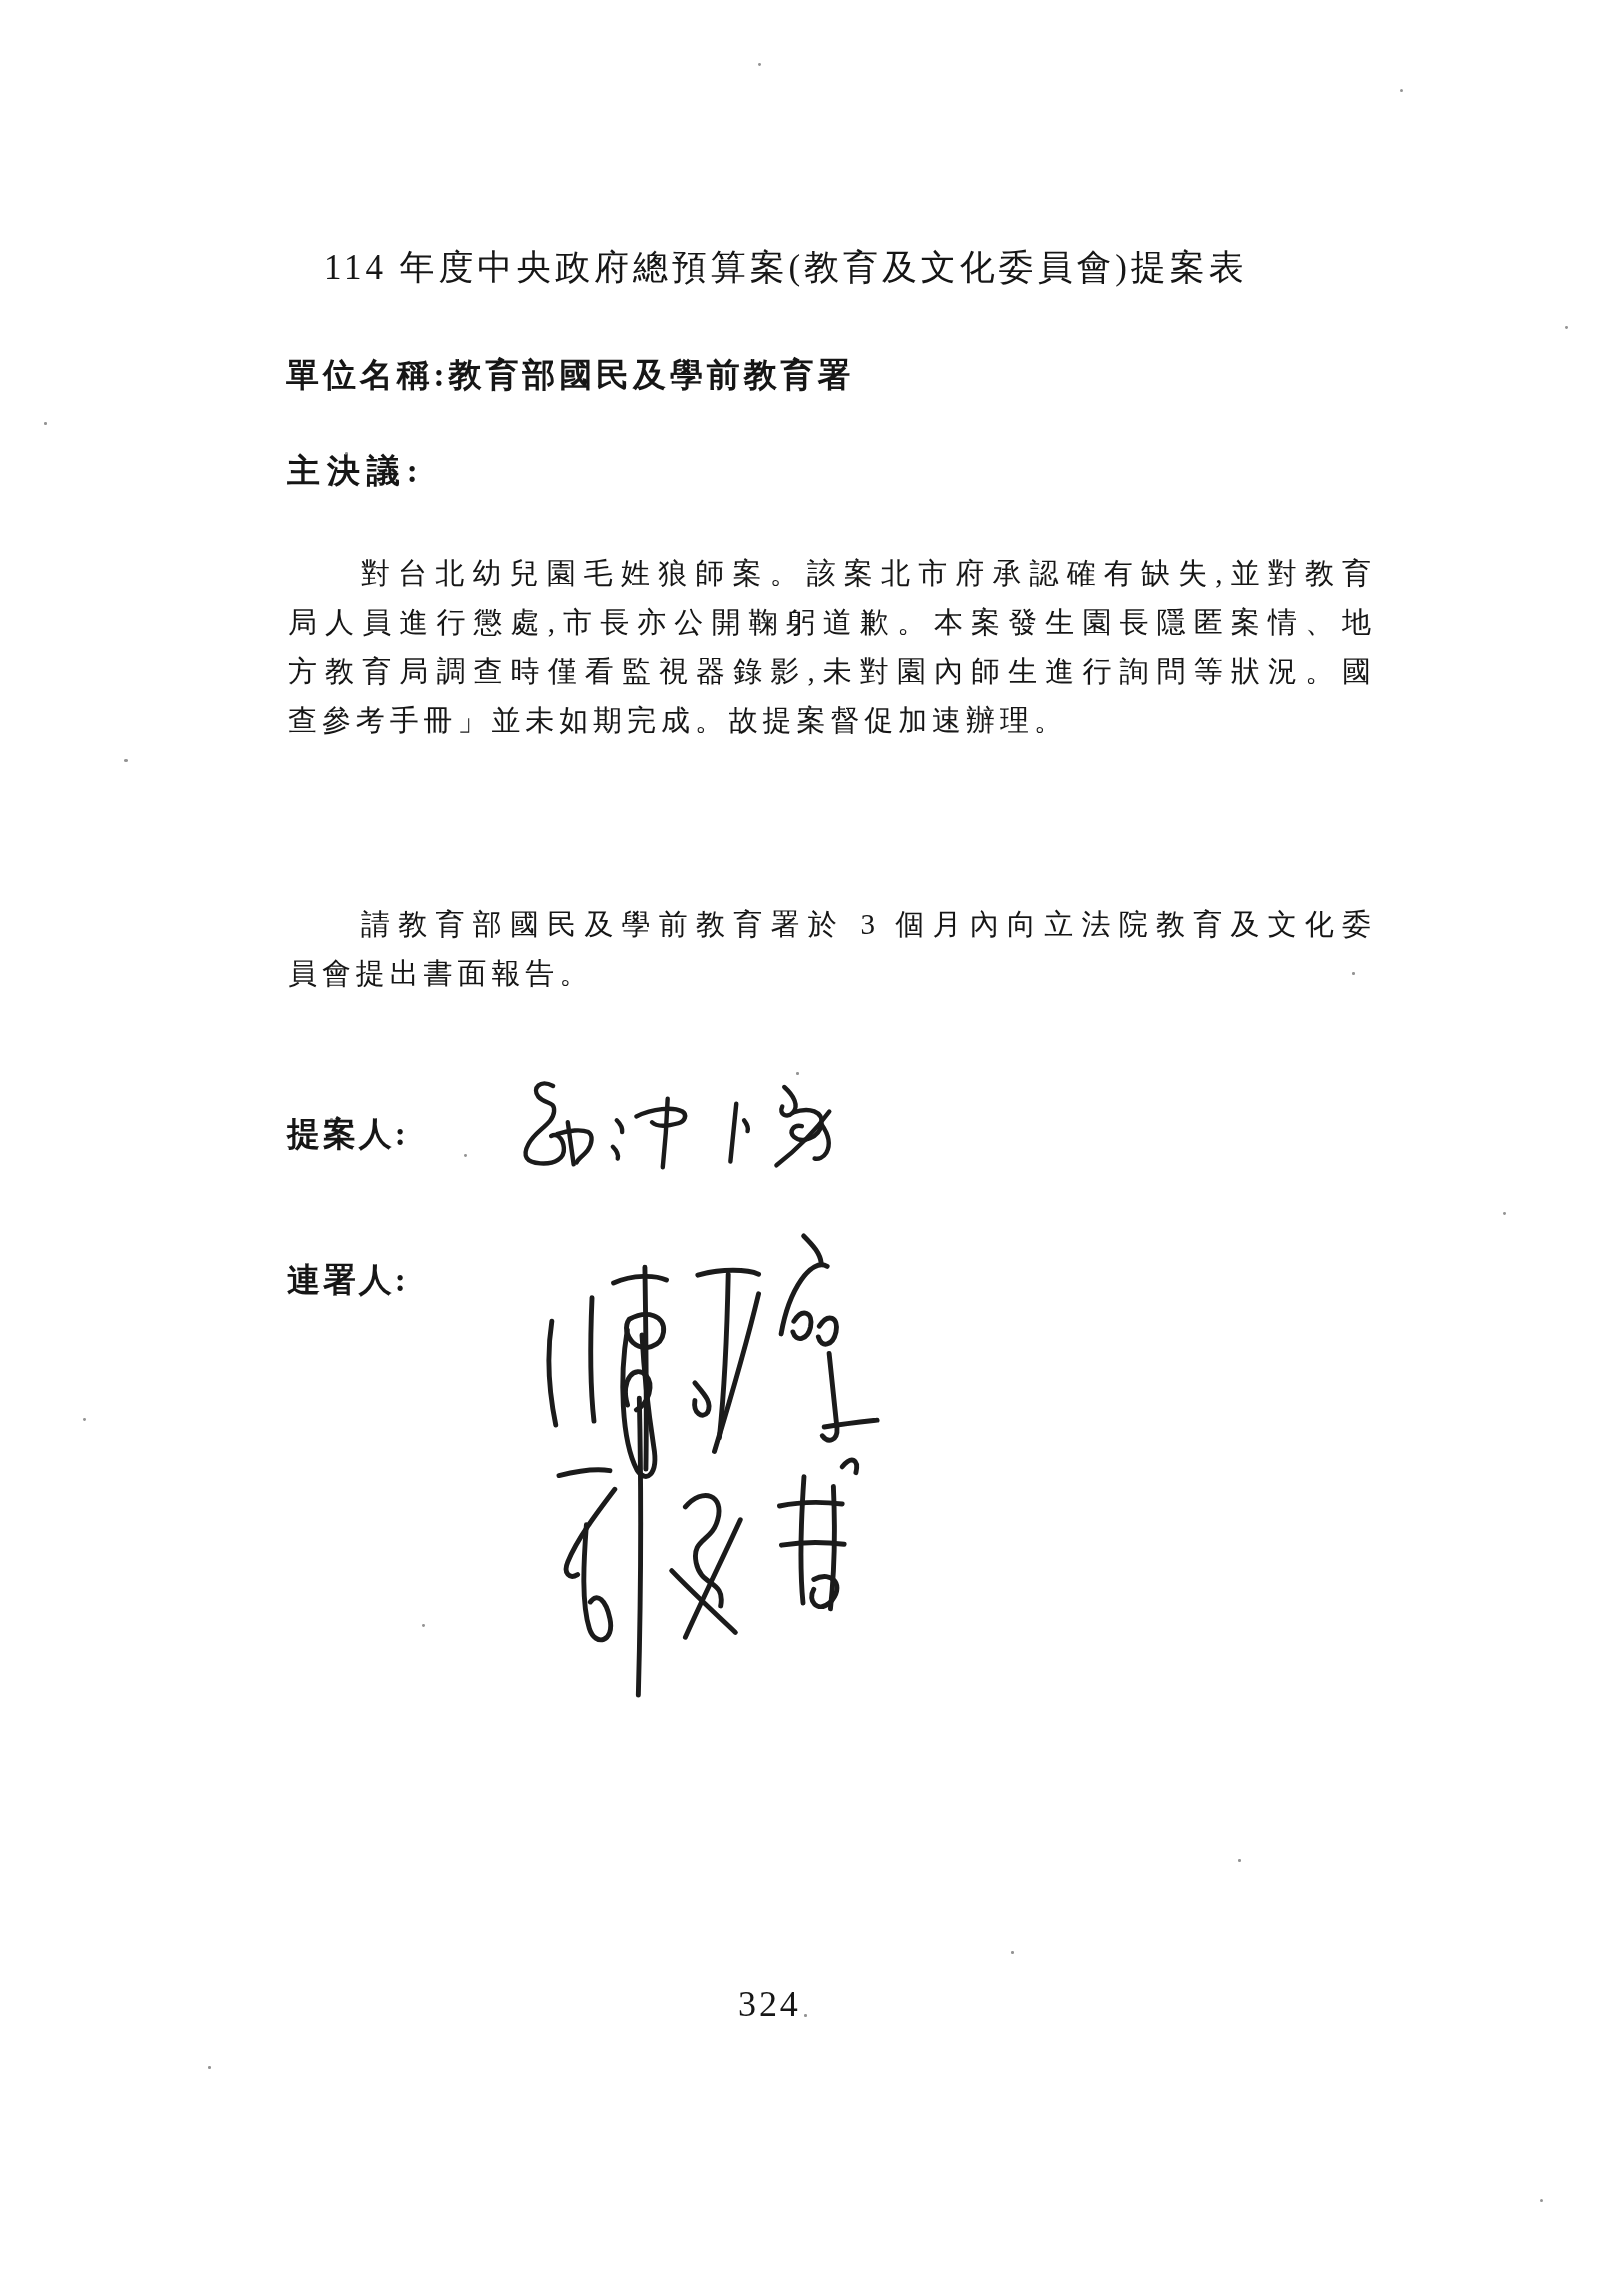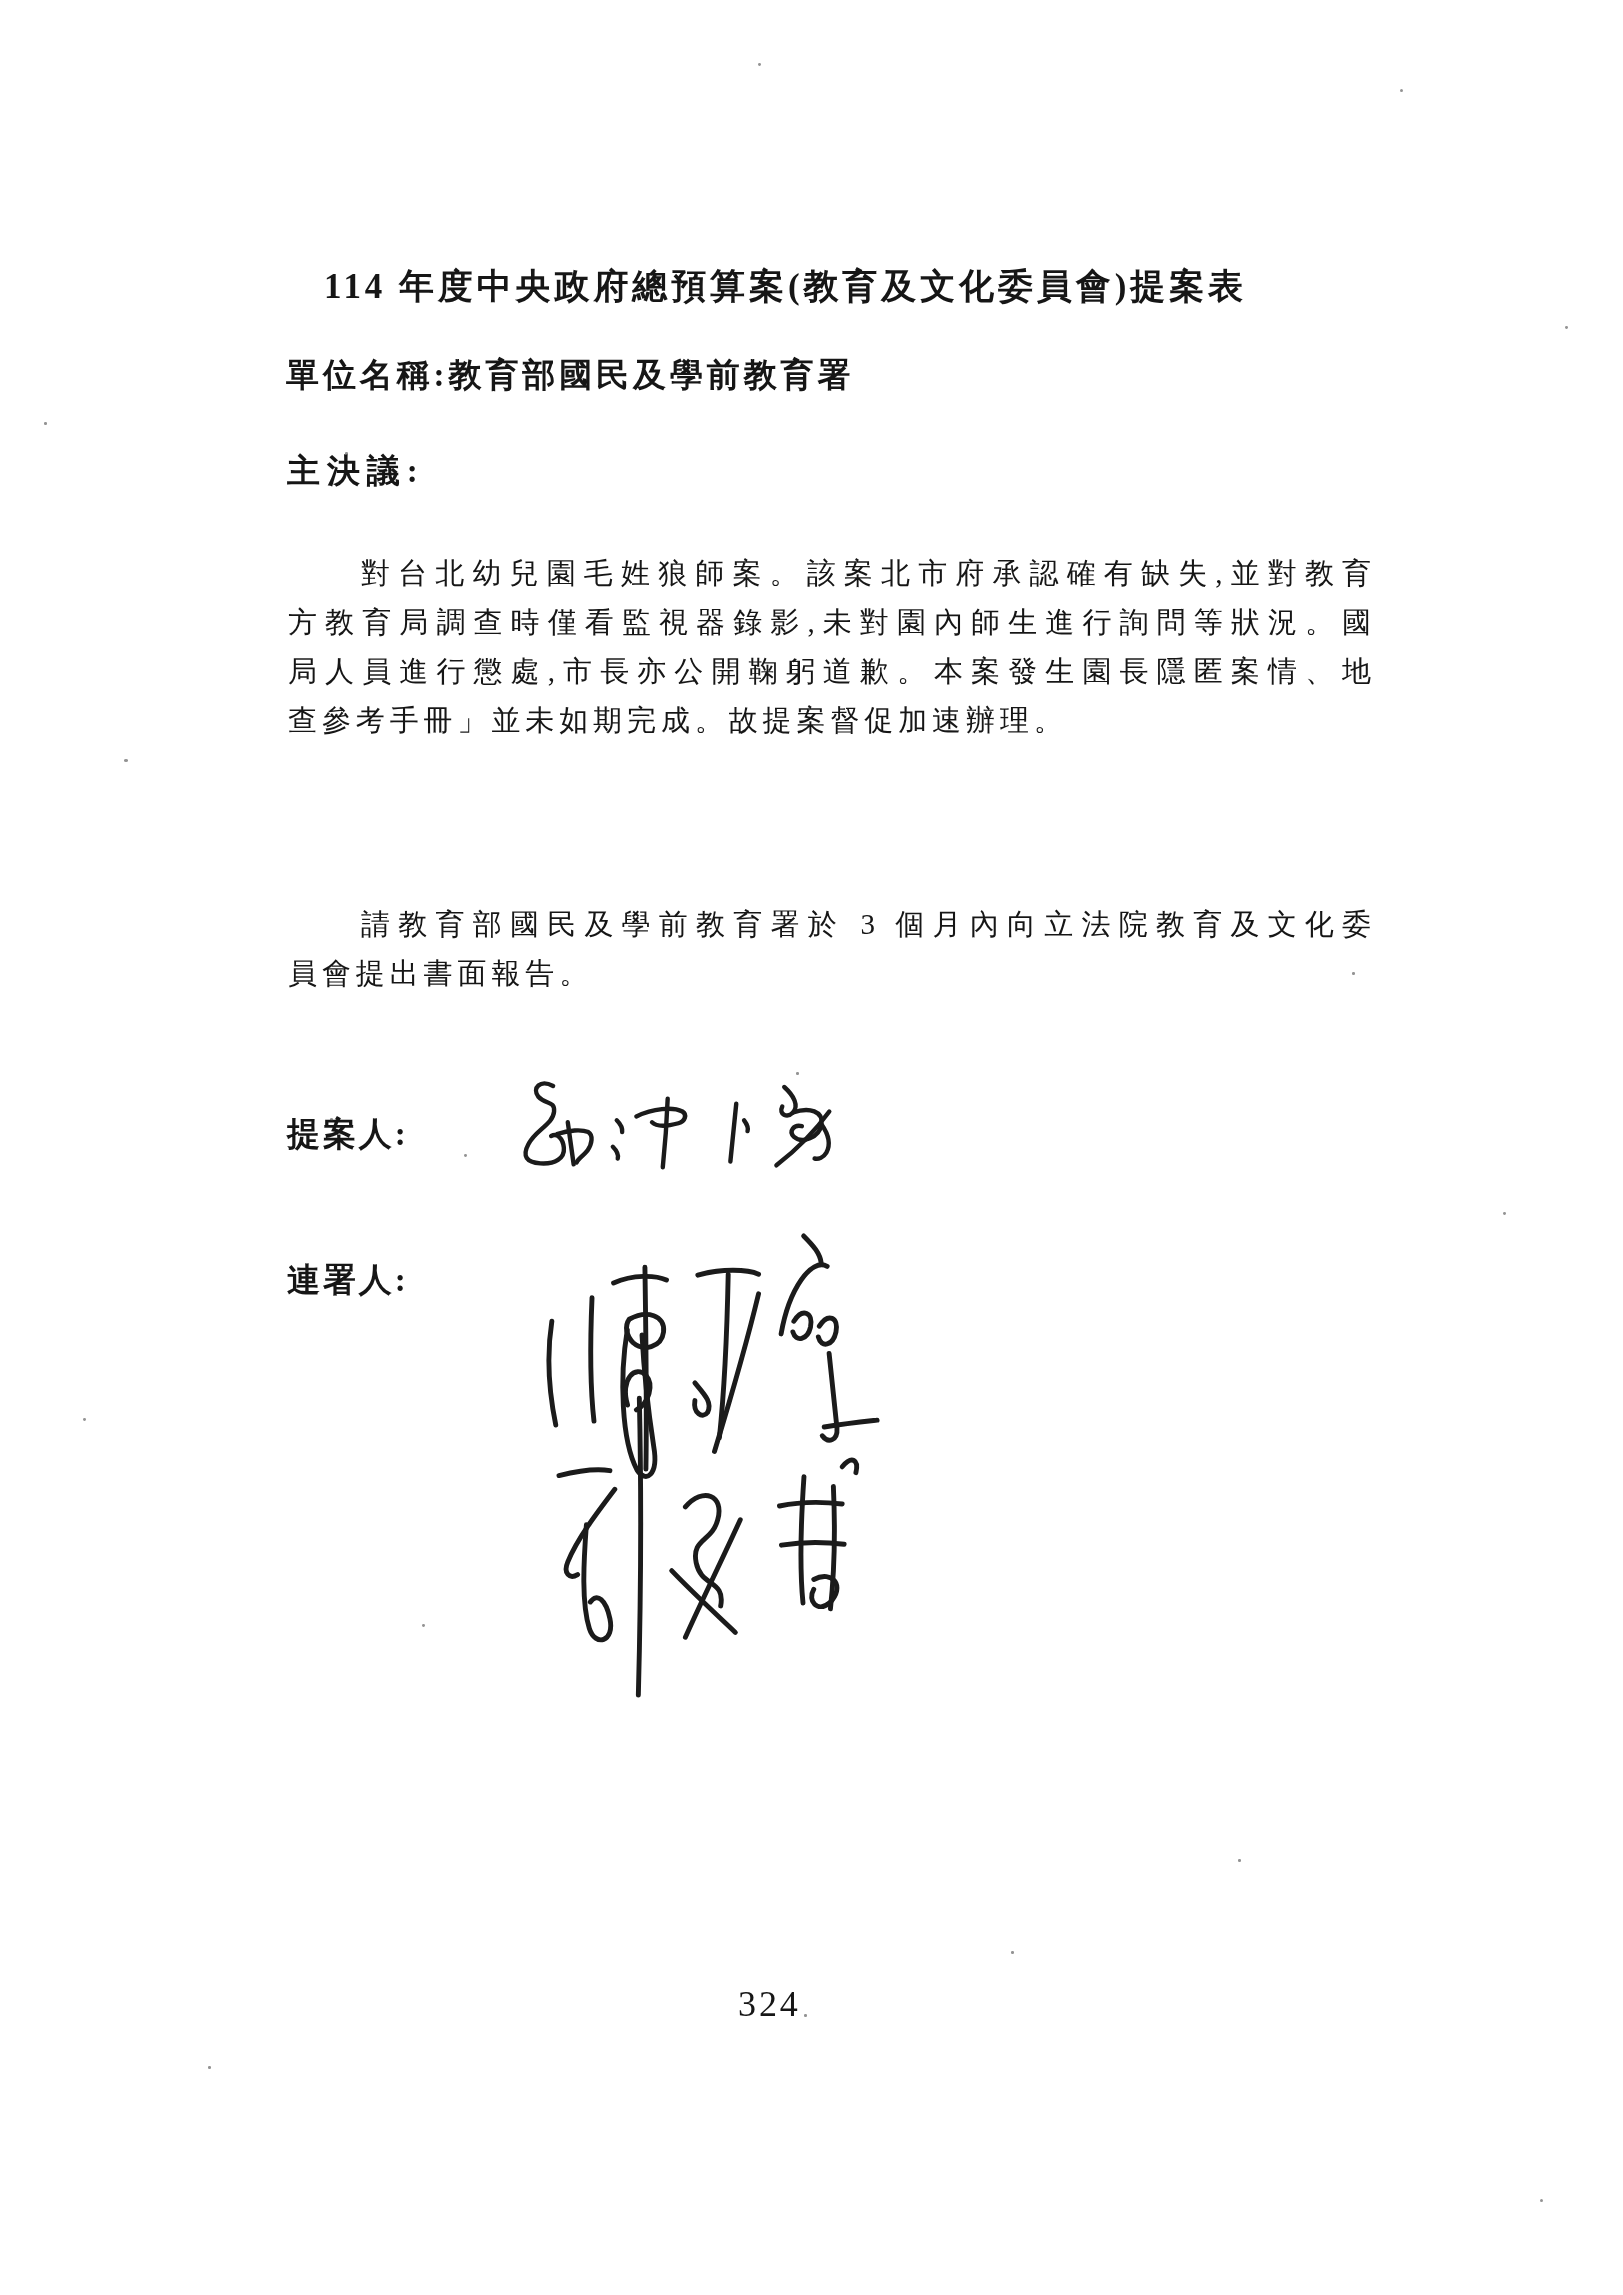--- a/index.html
+++ b/index.html
@@ -6,22 +6,22 @@
   html,body { margin:0; padding:0; background:#e8e8e8; }
   .page {
     position:relative;
     width:1624px; height:2295px;
     background:#ffffff;
     font-family:"Liberation Serif","DejaVu Serif",serif;
     color:#161616;
     overflow:hidden;
   }
   .title {
-    position:absolute; left:324px; top:269px; margin:0;
-    font-size:35px; font-weight:bold; letter-spacing:3.9px;
+    position:absolute; left:324px; top:250px; margin:0;
+    font-size:35px; font-weight:normal; letter-spacing:3.9px;
     line-height:1; white-space:nowrap;
   }
   .unit {
     position:absolute; left:286px; top:359px;
     font-size:33px; font-weight:bold; letter-spacing:3.9px; line-height:1;
     white-space:nowrap;
   }
   .heading {
     position:absolute; left:287px; top:455px;
     font-size:33px; font-weight:bold; letter-spacing:6.9px; line-height:1;
@@ -68,22 +68,22 @@
 <div class="page">
 
   <h1 class="title">114 年度中央政府總預算案(教育及文化委員會)提案表</h1>
 
   <div class="unit">單位名稱:教育部國民及學前教育署</div>
 
   <div class="heading">主決議:</div>
 
   <div class="para p1">
     <div class="bline just indent">對台北幼兒園毛姓狼師案。該案北市府承認確有缺失,並對教育</div>
+    <div class="bline just">局人員進行懲處,市長亦公開鞠躬道歉。本案發生園長隱匿案情、地</div>
     <div class="bline just">方教育局調查時僅看監視器錄影,未對園內師生進行詢問等狀況。國</div>
-    <div class="bline just">局人員進行懲處,市長亦公開鞠躬道歉。本案發生園長隱匿案情、地</div>
     <div class="bline plain">查參考手冊」並未如期完成。故提案督促加速辦理。</div>
   </div>
 
   <div class="para p2">
     <div class="bline just indent">請教育部國民及學前教育署於 3 個月內向立法院教育及文化委</div>
     <div class="bline plain">員會提出書面報告。</div>
   </div>
 
   <div class="siglabel proposer-label">提案人:</div>
 

